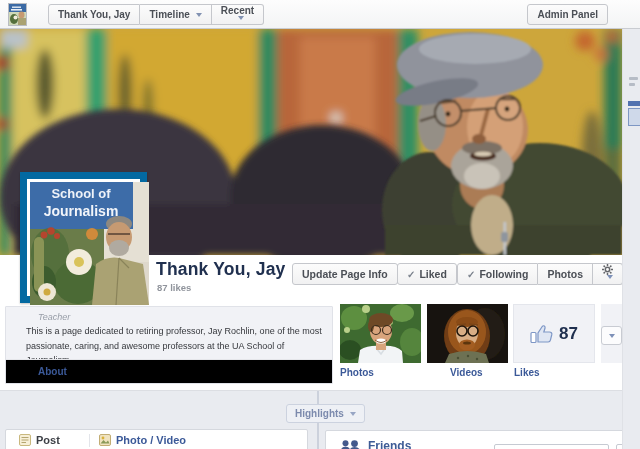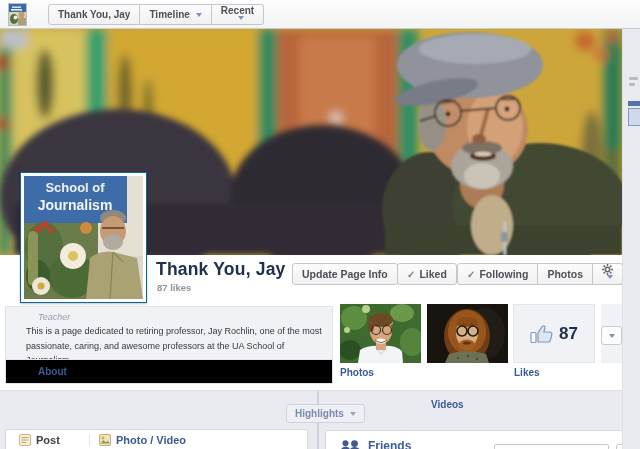--- a/index.html
+++ b/index.html
@@ -35,21 +35,21 @@
   .g-bluebar { position:absolute; left:5px; top:72px; width:13px; height:5px; background:#5272b0; }
   .g-bluebox { position:absolute; left:5px; top:79px; width:13px; height:18px;
     background:#cfd9ea; border:1px solid #7e97c4; }
 
   
   .band { position:absolute; left:0; top:255px; width:622px; height:136px; background:#fff;
     border-bottom:1px solid #dcdee3; z-index:1; }
 
   
   .profile { position:absolute; left:20px; top:172px; width:127px; height:131px; background:#fff;
-    border:1px solid #0369a1; box-shadow:0 1px 2px rgba(0,0,0,.25); padding:3px; z-index:10; cursor:pointer; }
+    border:7px solid #0369a1; box-shadow:0 1px 2px rgba(0,0,0,.25); padding:3px; z-index:10; cursor:pointer; }
   .profile svg { display:block; }
 
   
   .page-title { position:absolute; left:156px; top:259px; font-size:17.5px; font-weight:bold;
     color:#20304f; letter-spacing:.2px; z-index:2; }
   .likes-sub { position:absolute; left:157px; top:282px; font-size:9.5px; color:#90949c; z-index:2;font-weight:bold; }
   .actions { position:absolute; left:292px; top:263px; height:22px; display:flex; align-items:flex-start; z-index:2; }
   .actions .btn { height:22px; border-radius:3px; font-size:10.5px; }
   .a-update { position:absolute; left:0; }
   .a-liked { position:absolute; left:105px; }
@@ -225,20 +225,23 @@
       </button>
       <button class="seg">
         <span>Timeline</span>
         <i class="caret"></i>
       </button>
       <button class="seg">
         <span>Recent</span>
         <i class="caret"></i>
       </button>
     </div>
+    <button class="btn admin-btn">
+      <span>Admin Panel</span>
+    </button>
   </div>
 
   <div class="band"></div>
 
   <div class="profile">
     <svg width="119" height="123" viewBox="0 0 119 123">
       <defs>
         <filter id="pb" x="-20%" y="-20%" width="140%" height="140%">
             <feGaussianBlur stdDeviation="0.6"></feGaussianBlur>
           </filter>
@@ -366,21 +369,21 @@
         <path d="M30,21 L39,20 M42,20 L51,21" stroke="#7a4416" stroke-width="1.6"></path>
         <ellipse cx="40" cy="41" rx="8" ry="5.5" fill="#a35d20"></ellipse>
         <ellipse cx="40" cy="39" rx="4" ry="1.6" fill="#5c3410"></ellipse>
         <path d="M18,59 L22,50 Q40,44 59,50 L62,59 Z" fill="#6d7152"></path>
         <circle cx="31" cy="54" r="1.2" fill="#4a4e36"></circle>
           <circle cx="41" cy="52" r="1.2" fill="#4a4e36"></circle>
         <circle cx="50" cy="55" r="1.2" fill="#4a4e36"></circle>
       </g>
     </svg>
   </div>
-  <div class="tile-label" style="left:431px;margin-top:32px;">Videos</div>
+  <div class="tile-label" style="left:450px;">Videos</div>
 
   <div class="likes-tile">
     <svg width="23" height="21" viewBox="0 0 23 21">
       <rect x="1" y="9.5" width="5" height="10" rx="1" fill="#fff" stroke="#7e97c6" stroke-width="1.2"></rect>
       <path d="M8 19 V10 l4.2-6.5 c1.4-1.6 3.4-.3 2.8 1.8 L13.8 9 H19.5 c1.6 0 2.6 1.1 2.3 2.5 l-1.3 5.4 c-.3 1.3-1.2 2.1-2.4 2.1 Z" fill="#dfe6f3" stroke="#7e97c6" stroke-width="1.2"></path>
     </svg>
     <span class="likes-num">87</span>
   </div>
   <div class="tile-label" style="left:514px;">Likes</div>
 

